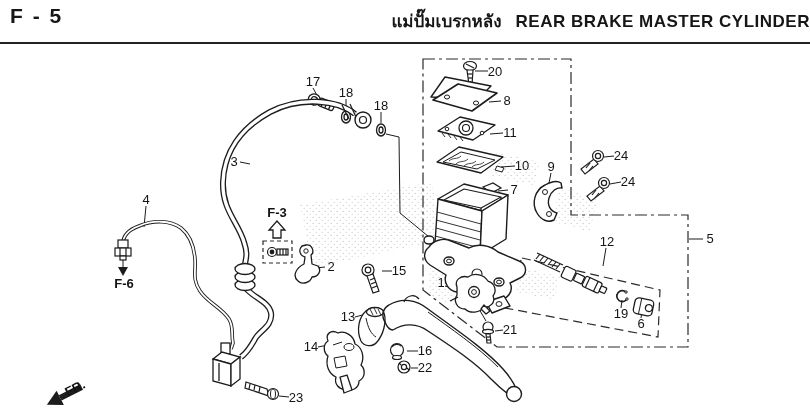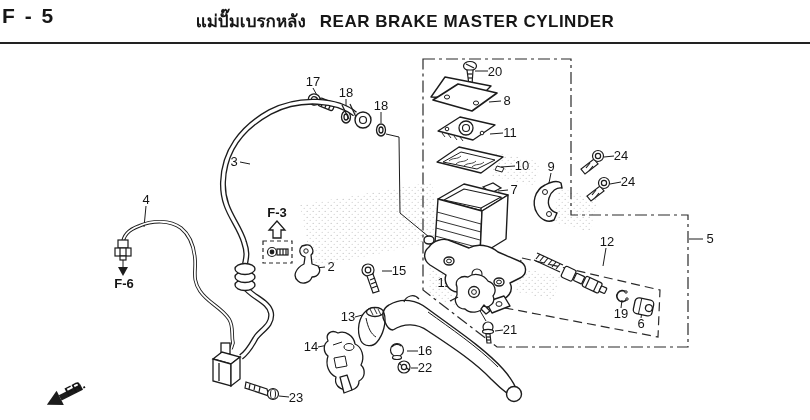--- a/index.html
+++ b/index.html
@@ -1,20 +1,20 @@
 <!DOCTYPE html>
 <html><head>
 <meta charset="utf-8">
 <style>
   html,body{margin:0;padding:0;background:#e8e8e8;}
   .page{position:relative;width:810px;height:420px;background:#ffffff;overflow:hidden;
         font-family:"Liberation Sans", sans-serif;color:#111;}
-  .page-code{position:absolute;left:2px;top:4px;font-size:21px;font-weight:bold;
+  .page-code{position:absolute;left:10px;top:4px;font-size:21px;font-weight:bold;
              letter-spacing:2px;color:#161616;}
-  .title{position:absolute;left:0;top:7px;width:100%;text-align:center;font-weight:bold;
+  .title{position:absolute;left:0;top:7px;width:100%;text-align:right;font-weight:bold;
          font-size:17px;color:#161616;white-space:nowrap;}
   .title .thai{margin-right:14px;}
   .title .eng{letter-spacing:.5px;}
   .header-rule{position:absolute;left:0;top:42px;width:810px;height:0;
                border-top:2px solid #222;}
   svg{position:absolute;left:0;top:0;}
   svg text{font-family:"Liberation Sans", sans-serif;font-size:13px;fill:#141414;}
   svg text.bold{font-weight:bold;}
 </style>
 </head>

